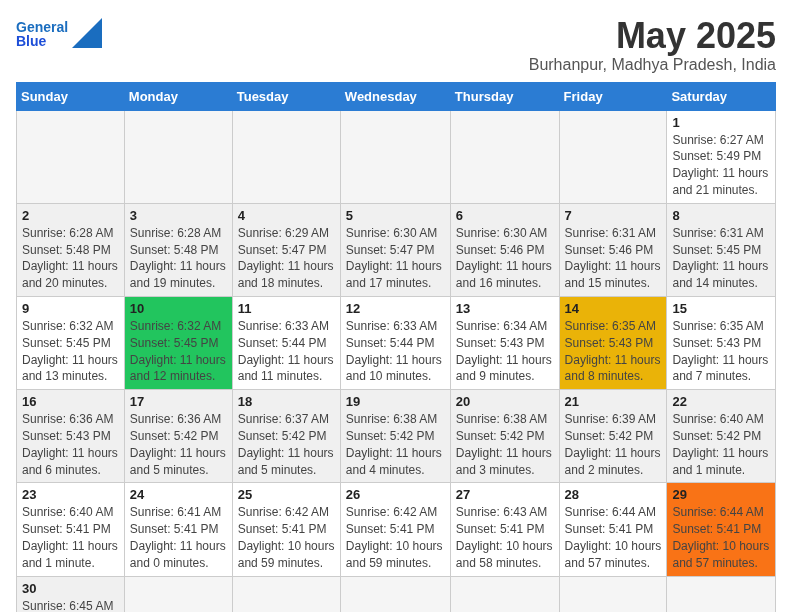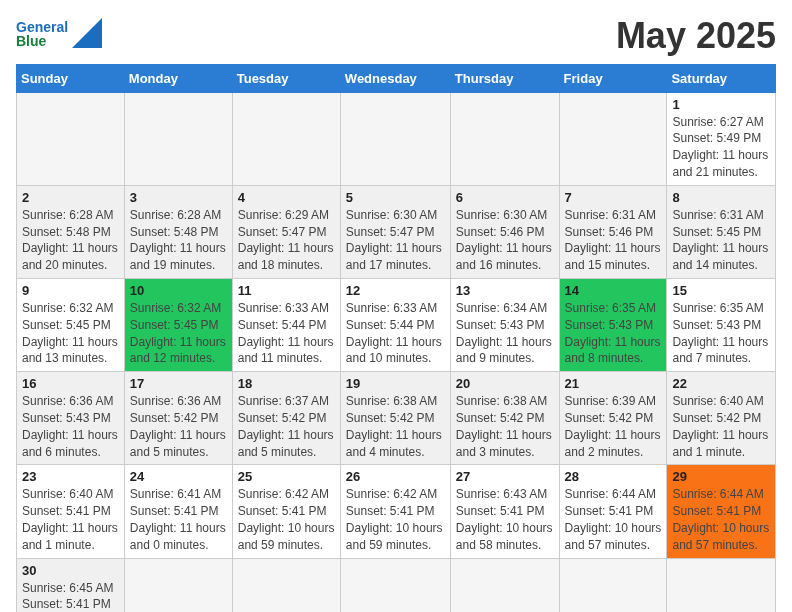--- a/index.html
+++ b/index.html
@@ -79,31 +79,32 @@
       line-height: 1.4;
     }
   </style>
 </head>
 <body>
 
 <div class="header-area">
   <div class="logo">
     <div style="display:flex; align-items:center;">
       <span class="logo-text">
-        <span>General</span><br><span style="color:#15803d;margin-top:29px;">Blue</span>
+        <span>General</span><br><span style="color:#1d4ed8;margin-top:29px;">Blue</span>
       </span>
       <div style="margin-left:4px; margin-top:2px;">
         <svg width="30" height="30" viewBox="0 0 30 30">
           <polygon points="0,30 30,30 30,0" fill="#1a6dbf"></polygon>
         </svg>
       </div>
     </div>
   </div>
   <div class="title-area">
     <div class="month-title">May 2025</div>
+    <div class="subtitle">Burhanpur, Madhya Pradesh, India</div>
   </div>
 </div>
 
 <table class="calendar">
   <thead>
     <tr>
       <th>Sunday</th>
       <th>Monday</th>
       <th>Tuesday</th>
       <th>Wednesday</th>
@@ -195,21 +196,21 @@
           <div class="day-info" style="white-space: pre-line;">Sunrise: 6:33 AM
 Sunset: 5:44 PM
 Daylight: 11 hours and 10 minutes.</div>
         </td>
         <td style="background: rgb(255, 255, 255);">
           <span class="day-number">13</span>
           <div class="day-info" style="white-space: pre-line;">Sunrise: 6:34 AM
 Sunset: 5:43 PM
 Daylight: 11 hours and 9 minutes.</div>
         </td>
-        <td style="background: #22c55e;">
+        <td style="background: #eab308;">
           <span class="day-number">14</span>
           <div class="day-info" style="white-space: pre-line;">Sunrise: 6:35 AM
 Sunset: 5:43 PM
 Daylight: 11 hours and 8 minutes.</div>
         </td>
         <td style="background: rgb(255, 255, 255);">
           <span class="day-number">15</span>
           <div class="day-info" style="white-space: pre-line;">Sunrise: 6:35 AM
 Sunset: 5:43 PM
 Daylight: 11 hours and 7 minutes.</div>

